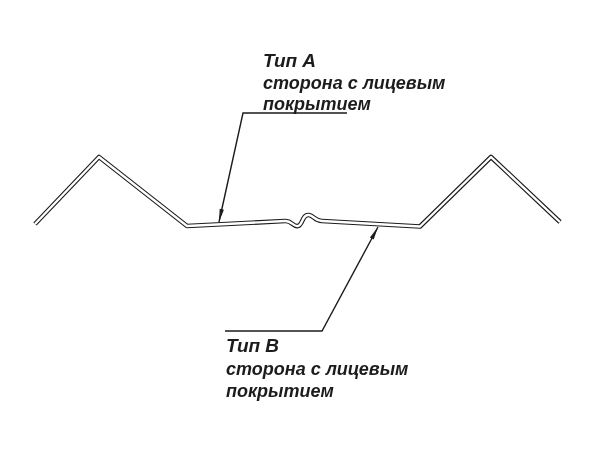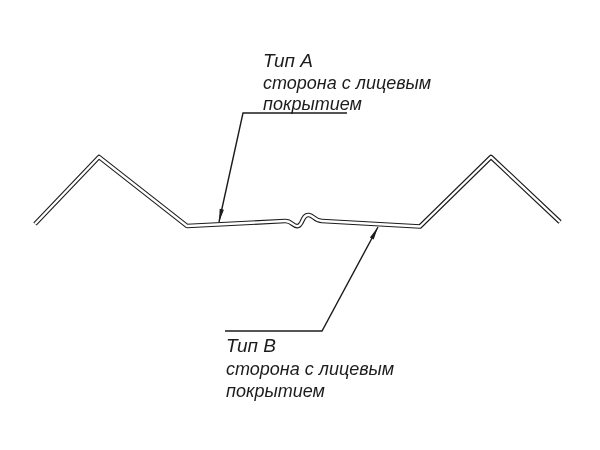--- a/index.html
+++ b/index.html
@@ -7,20 +7,21 @@
     padding: 0;
     background: #ffffff;
   }
   .canvas {
     position: relative;
     width: 600px;
     height: 442px;
     background: #ffffff;
     overflow: hidden;
     font-family: "Liberation Sans", sans-serif;
+    font-weight: bold;
   }
   svg {
     display: block;
   }
   .profile-outer {
     fill: none;
     stroke: #1c1c1c;
     stroke-width: 4.6;
     stroke-linejoin: round;
     stroke-linecap: butt;

